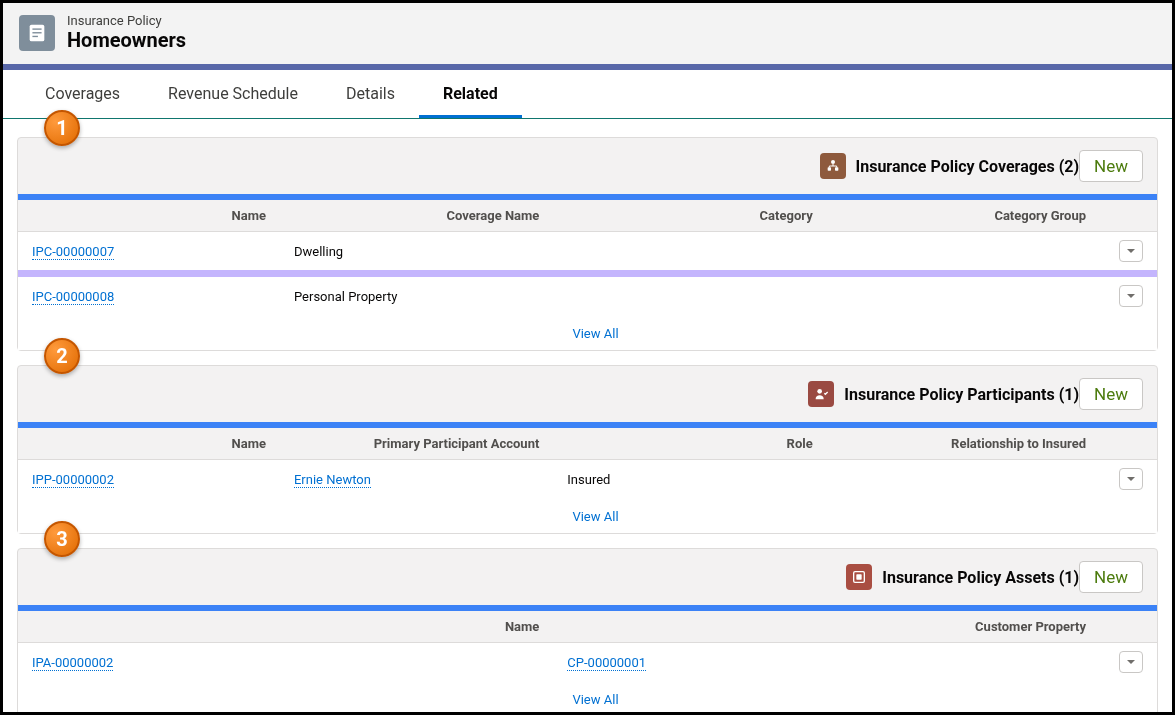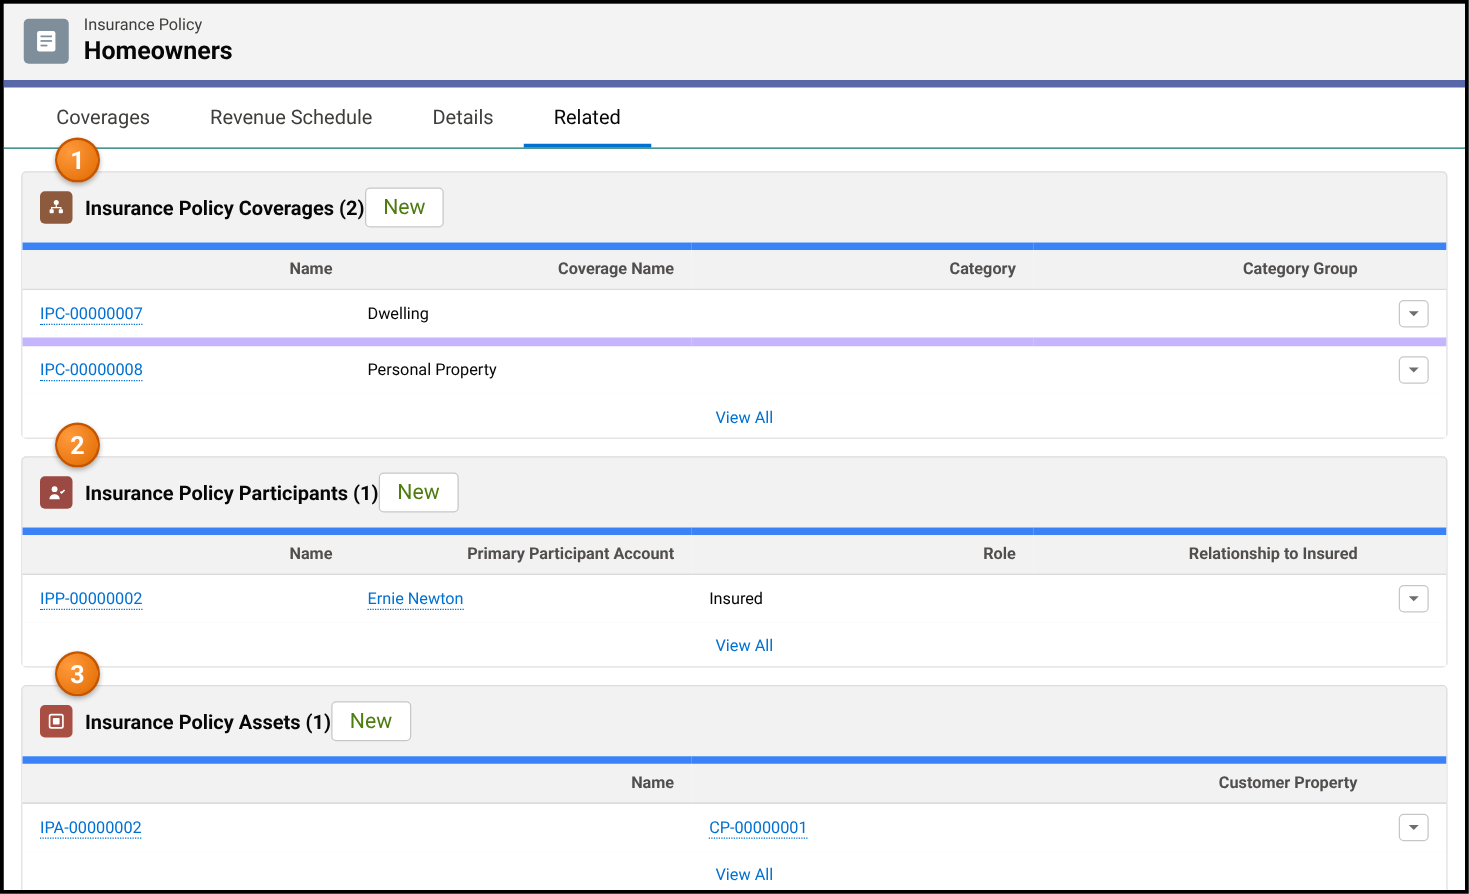--- a/index.html
+++ b/index.html
@@ -10,28 +10,28 @@
     .header-icon { width: 36px; height: 36px; background: #7f8e9b; border-radius: 4px; display: flex; align-items: center; justify-content: center; color: white; }
     .header-icon svg { width: 22px; height: 22px; }
     .header-text .eyebrow { font-size: 13px; color: #3e3e3c; }
     .header-text .title { font-size: 20px; font-weight: 700; color: #080707; }
     
     .decorative-band { height: 6px; background: #5867a8; background-image: radial-gradient(circle, rgba(255,255,255,0.15) 10%, transparent 10%); background-size: 20px 20px; }
     
     
     .tabs { display: flex; padding: 0 18px; border-bottom: 1px solid #0f766e; }
     .tab { padding: 14px 24px 12px; font-size: 16px; color: #3e3e3c; cursor: pointer; border-bottom: 3px solid transparent; }
-    .tab.active { font-weight: 400; border-bottom-color: #0070d2; color: #080707; }
+    .tab.active { font-weight: 700; border-bottom-color: #0070d2; color: #080707; }
     
     
     .content { padding: 4px 14px 14px; }
     
     .card { border: 1px solid #dddbda; border-radius: 4px; margin-top: 14px; background: #f3f2f2; overflow: visible; position: relative; }
     
-    .card-header { display: flex; align-items: center; justify-content: flex-start; padding: 12px 14px; }
+    .card-header { display: flex; align-items: center; justify-content: flex-end; padding: 12px 14px; }
     .card-header-left { display: flex; align-items: center; gap: 10px; position: relative; }
     .card-icon { width: 26px; height: 26px; border-radius: 4px; display: flex; align-items: center; justify-content: center; color: #fff; }
     .card-icon svg { width: 16px; height: 16px; }
     .card-icon.brown1 { background: #8e5a3d; }
     .card-icon.brown2 { background: #9a4a42; }
     .card-icon.brown3 { background: #a94e42; }
     .card-title { font-size: 16px; font-weight: 700; color: #080707; }
     .btn-new { background: #fff; border: 1px solid #c9c7c5; border-radius: 4px; padding: 5px 14px; font-size: 17px; color: #4d7c0f; cursor: pointer; }
     
     

